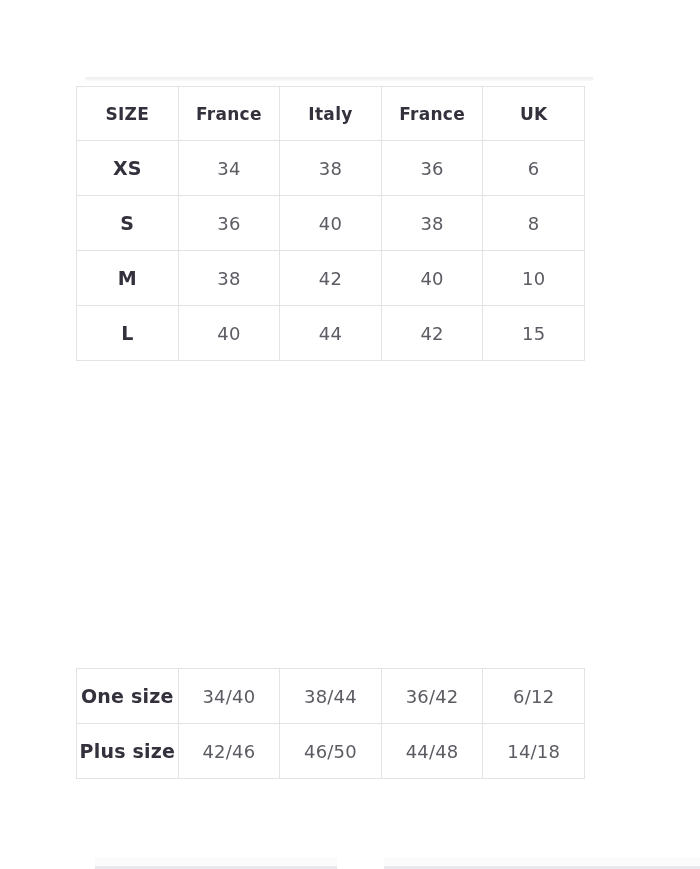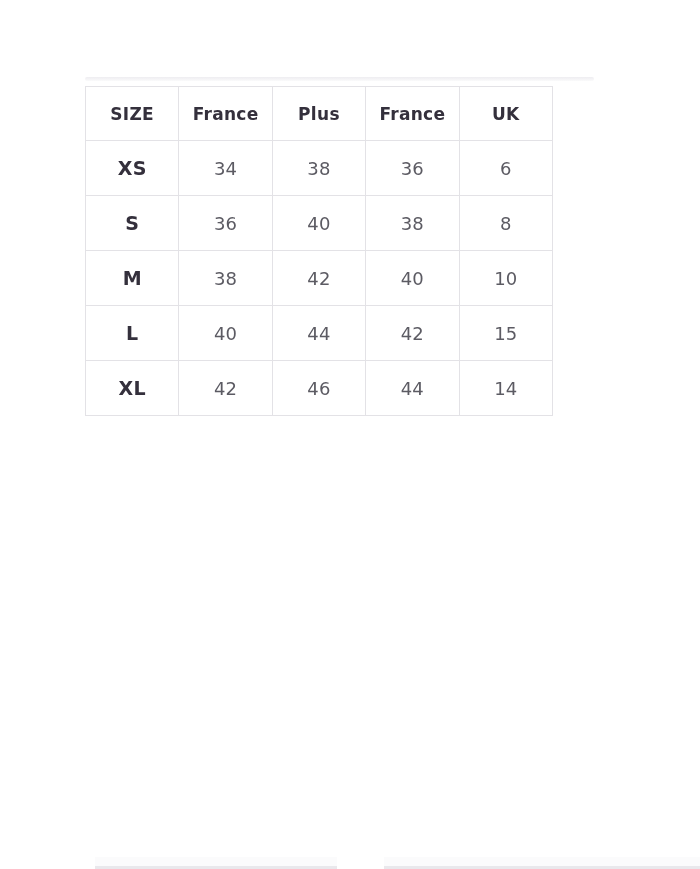--- a/index.html
+++ b/index.html
@@ -14,21 +14,21 @@
     width:700px;height:869px;position:relative;overflow:hidden;
     background:var(--bg);
     font-family:"DejaVu Sans","Liberation Sans",sans-serif;
   }
   .top-shadow{
     position:absolute;left:85px;top:77px;width:509px;height:4px;
     background:linear-gradient(#eeedf1,#fafafb);
     border-radius:2px;
   }
   table.size-table{
-    position:absolute;left:85px;width:468px;
+    position:absolute;left:76px;width:509px;
     border-collapse:collapse;table-layout:fixed;background:var(--bg);
   }
   table.size-table.main{top:86px;}
   table.size-table.secondary{top:668px;}
   .size-table th,.size-table td{
     border:1px solid var(--border);
     text-align:center;vertical-align:middle;padding:0;
   }
   .size-table thead tr{height:54px;}
   .size-table tbody tr{height:55px;}
@@ -51,21 +51,21 @@
 </head>
 <body>
 
 <div class="top-shadow"></div>
 
 <table class="size-table main">
   <thead>
     <tr id="t1-head">
         <th class="col-header">SIZE</th>
         <th class="col-header">France</th>
-        <th class="col-header">Plus</th>
+        <th class="col-header">Italy</th>
         <th class="col-header">France</th>
         <th class="col-header">UK</th>
       </tr>
   </thead>
   <tbody id="t1-body">
       <tr>
         <td class="row-label">XS</td>
         <td class="cell-value">34</td>
         <td class="cell-value">38</td>
         <td class="cell-value">36</td>
@@ -85,29 +85,36 @@
         <td class="cell-value">40</td>
         <td class="cell-value">10</td>
       </tr>
       <tr>
         <td class="row-label">L</td>
         <td class="cell-value">40</td>
         <td class="cell-value">44</td>
         <td class="cell-value">42</td>
         <td class="cell-value">15</td>
       </tr>
-      <tr>
-        <td class="row-label">XL</td>
-        <td class="cell-value">42</td>
-        <td class="cell-value">46</td>
-        <td class="cell-value">44</td>
-        <td class="cell-value">14</td>
-      </tr>
     </tbody>
 </table>
 
 <table class="size-table secondary">
   <tbody id="t2-body">
+      <tr>
+        <td class="row-label">One size</td>
+        <td class="cell-value">34/40</td>
+        <td class="cell-value">38/44</td>
+        <td class="cell-value">36/42</td>
+        <td class="cell-value">6/12</td>
+      </tr>
+      <tr>
+        <td class="row-label">Plus size</td>
+        <td class="cell-value">42/46</td>
+        <td class="cell-value">46/50</td>
+        <td class="cell-value">44/48</td>
+        <td class="cell-value">14/18</td>
+      </tr>
     </tbody>
 </table>
 
 <div class="next-section-edge seg-1"></div>
 <div class="next-section-edge seg-2"></div>
 
 </body></html>

